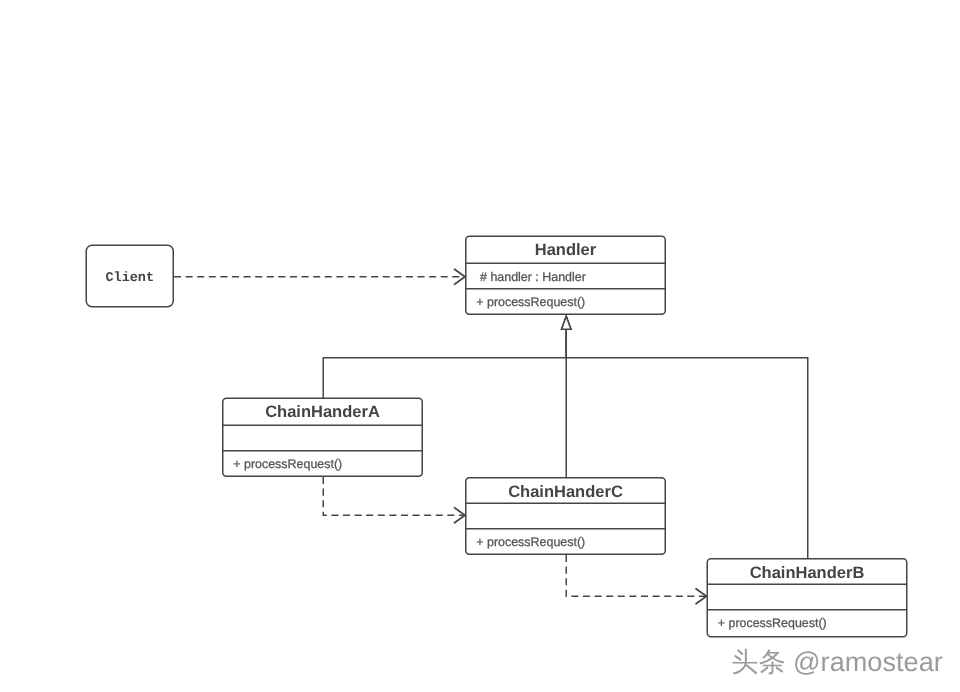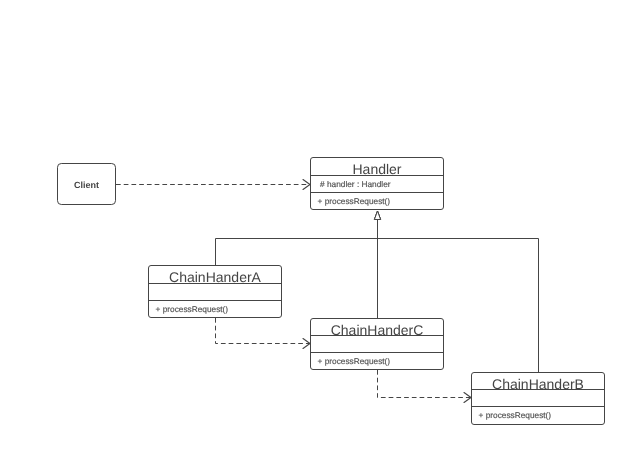--- a/index.html
+++ b/index.html
@@ -5,21 +5,21 @@
 <style>
   html,body{margin:0;padding:0;background:#ffffff;}
   body{width:640px;height:461px;overflow:hidden;
        font-family:"Liberation Sans",sans-serif;
        -webkit-font-smoothing:antialiased;
        text-rendering:geometricPrecision;}
   #canvas{position:relative;width:640px;height:461px;background:#ffffff;overflow:hidden;}
   #gfx{position:absolute;left:0;top:0;}
   #labels{position:absolute;left:0;top:0;width:640px;height:461px;}
   .lbl{position:absolute;white-space:nowrap;color:#444444;}
-  .cls-name{font-weight:normal;font-size:14px;letter-spacing:0px;}
+  .cls-name{font-weight:bold;font-size:11px;letter-spacing:0px;}
   .cls-member{font-size:8.3px;color:#555555;-webkit-text-stroke:0.18px #555555;}
   .simple-name{font-weight:bold;font-size:9px;}
   #watermark{position:absolute;color:#9b9b9b;font-size:18.1px;
              white-space:nowrap;line-height:1;}
 </style>
 </head>
 <body>
 
 <div id="canvas">
 
@@ -68,32 +68,33 @@
         <path d="M303,348.5 L310,343.5 L303,338.5" fill="none" stroke="#454545" stroke-width="1.15" stroke-linecap="round" stroke-linejoin="miter"></path>
       </g>
       <g>
         <polyline points="377.5,370 377.5,397.5 471,397.5" fill="none" stroke="#454545" stroke-width="1" stroke-linecap="butt" stroke-linejoin="miter" stroke-dasharray="4.7,3.03"></polyline>
         <path d="M464,402.5 L471,397.5 L464,392.5" fill="none" stroke="#454545" stroke-width="1.15" stroke-linecap="round" stroke-linejoin="miter"></path>
       </g>
     </svg>
 
   <div id="labels">
 
-    <div class="lbl simple-name" style="left: 86.5px; top: 179.5px; transform: translateX(-50%);">Client</div>
+    <div class="lbl simple-name" style="left: 86.5px; top: 179.5px; transform: translateX(-50%); font-family: Liberation Mono, monospace;">Client</div>
 
     <div class="lbl cls-name" style="left: 377px; top: 160.8px; transform: translateX(-50%);">Handler</div>
     <div class="lbl cls-member" style="left: 320px; top: 179.1px;"># handler : Handler</div>
     <div class="lbl cls-member" style="left: 317.5px; top: 196.1px;">+ processRequest()</div>
 
     <div class="lbl cls-name" style="left: 215px; top: 268.8px; transform: translateX(-50%);">ChainHanderA</div>
     <div class="lbl cls-member" style="left: 155.5px; top: 287.1px;"></div>
     <div class="lbl cls-member" style="left: 155.5px; top: 304.1px;">+ processRequest()</div>
 
     <div class="lbl cls-name" style="left: 377px; top: 321.8px; transform: translateX(-50%);">ChainHanderC</div>
     <div class="lbl cls-member" style="left: 317.5px; top: 339.1px;"></div>
     <div class="lbl cls-member" style="left: 317.5px; top: 356.1px;">+ processRequest()</div>
 
     <div class="lbl cls-name" style="left: 538px; top: 375.8px; transform: translateX(-50%);">ChainHanderB</div>
     <div class="lbl cls-member" style="left: 478.5px; top: 393.1px;"></div>
     <div class="lbl cls-member" style="left: 478.5px; top: 410.1px;">+ processRequest()</div>
   </div>
 
+  <div id="watermark" style="left: 487.5px; top: 431.8px; color: rgb(155, 155, 155);">头条 @ramostear</div>
 </div>
 
 </body></html>

